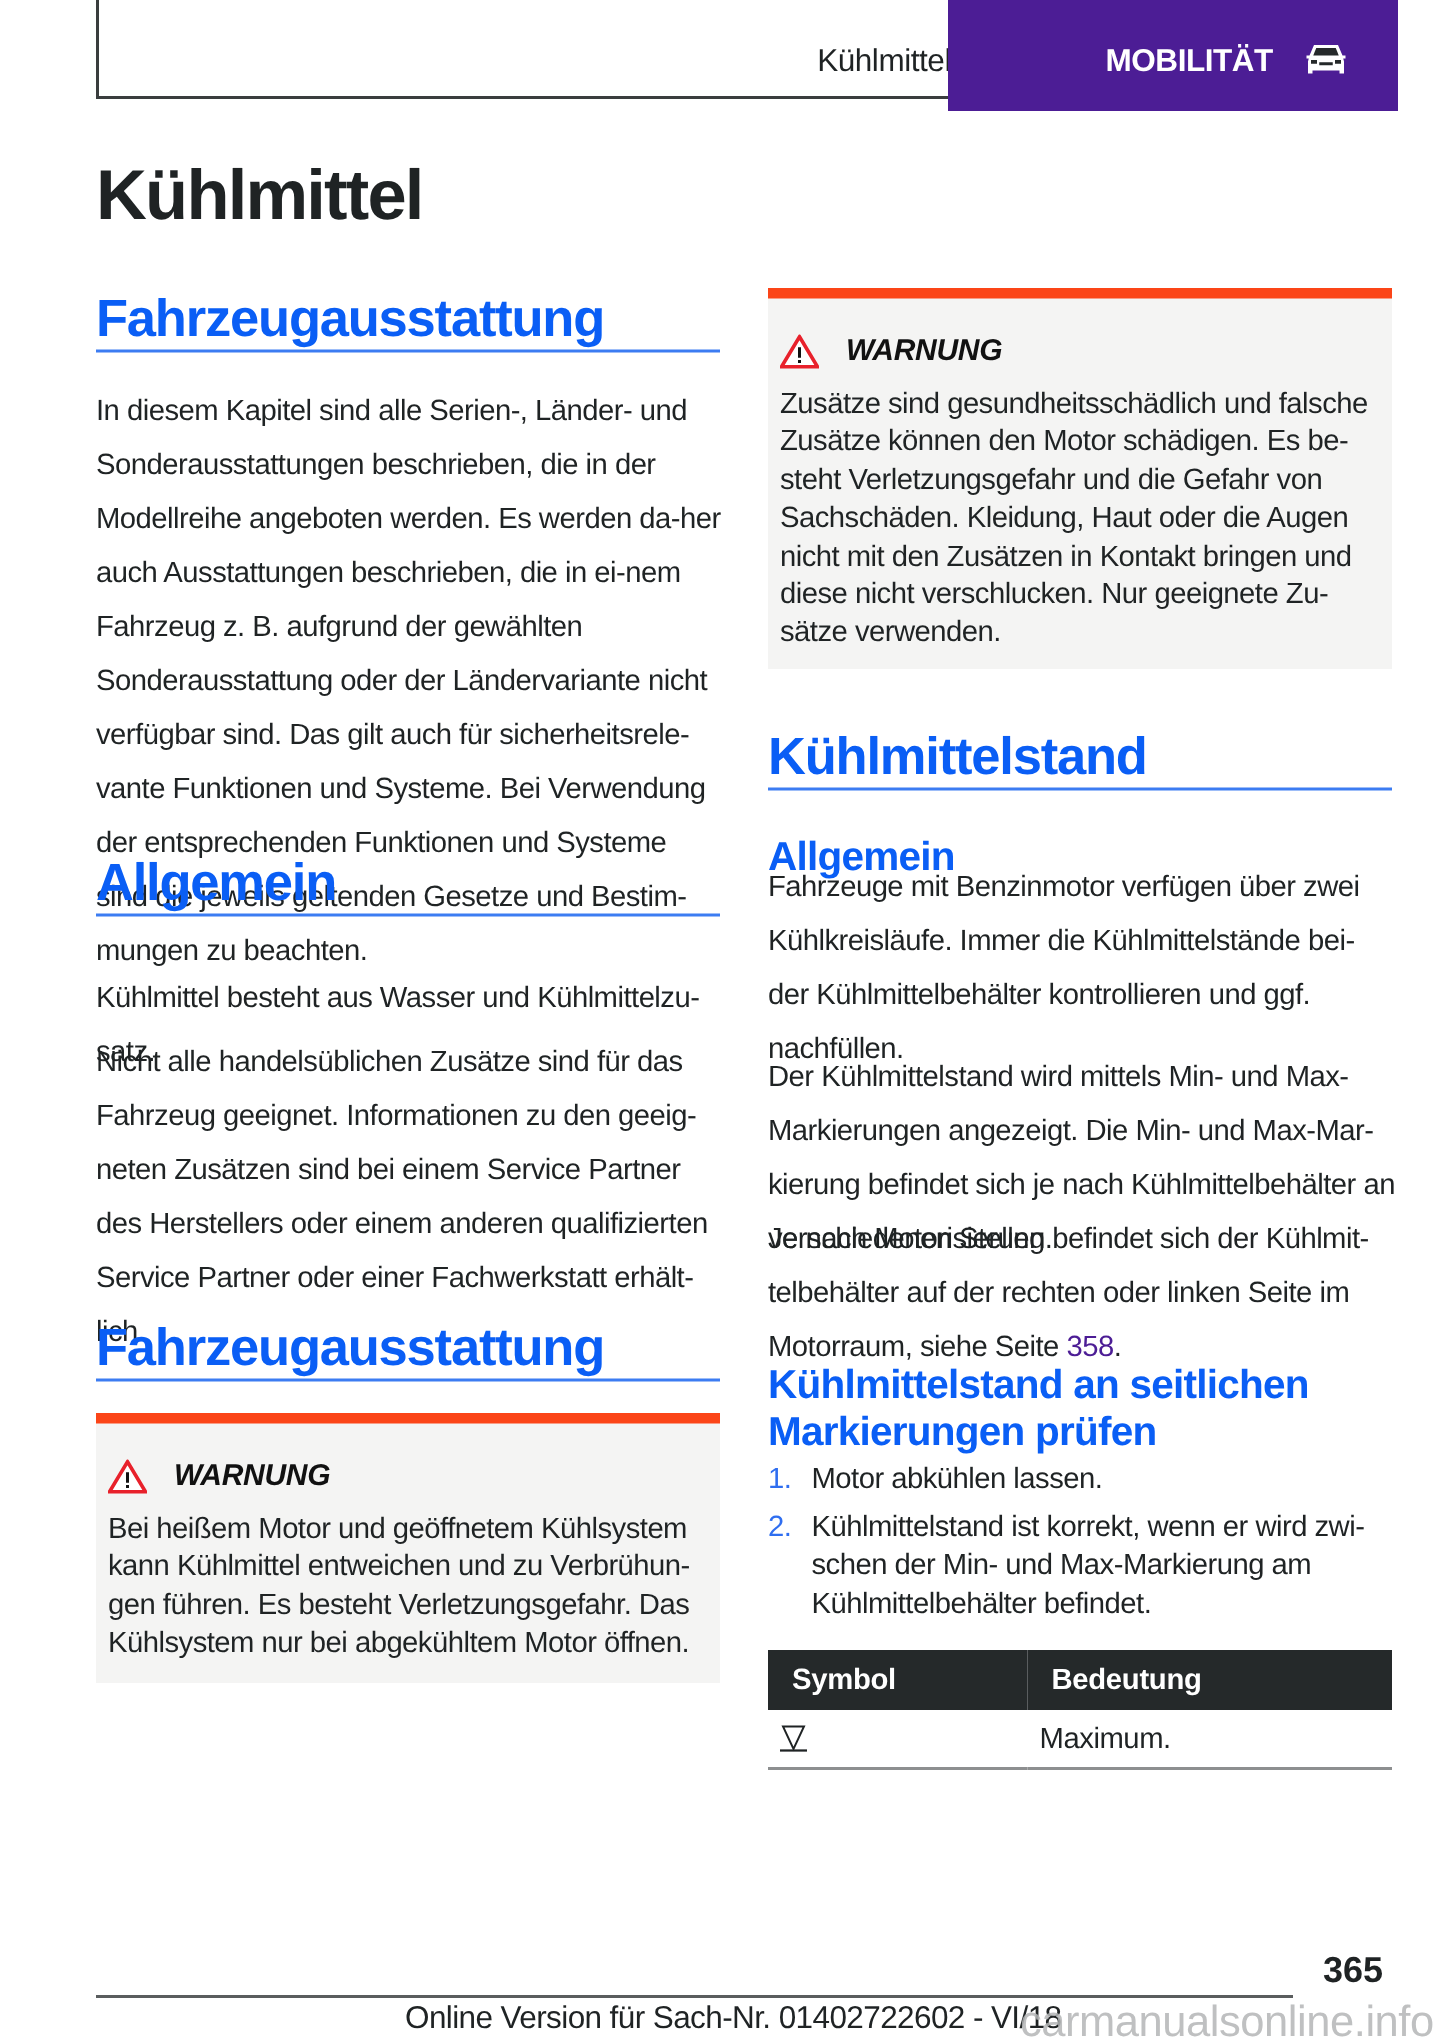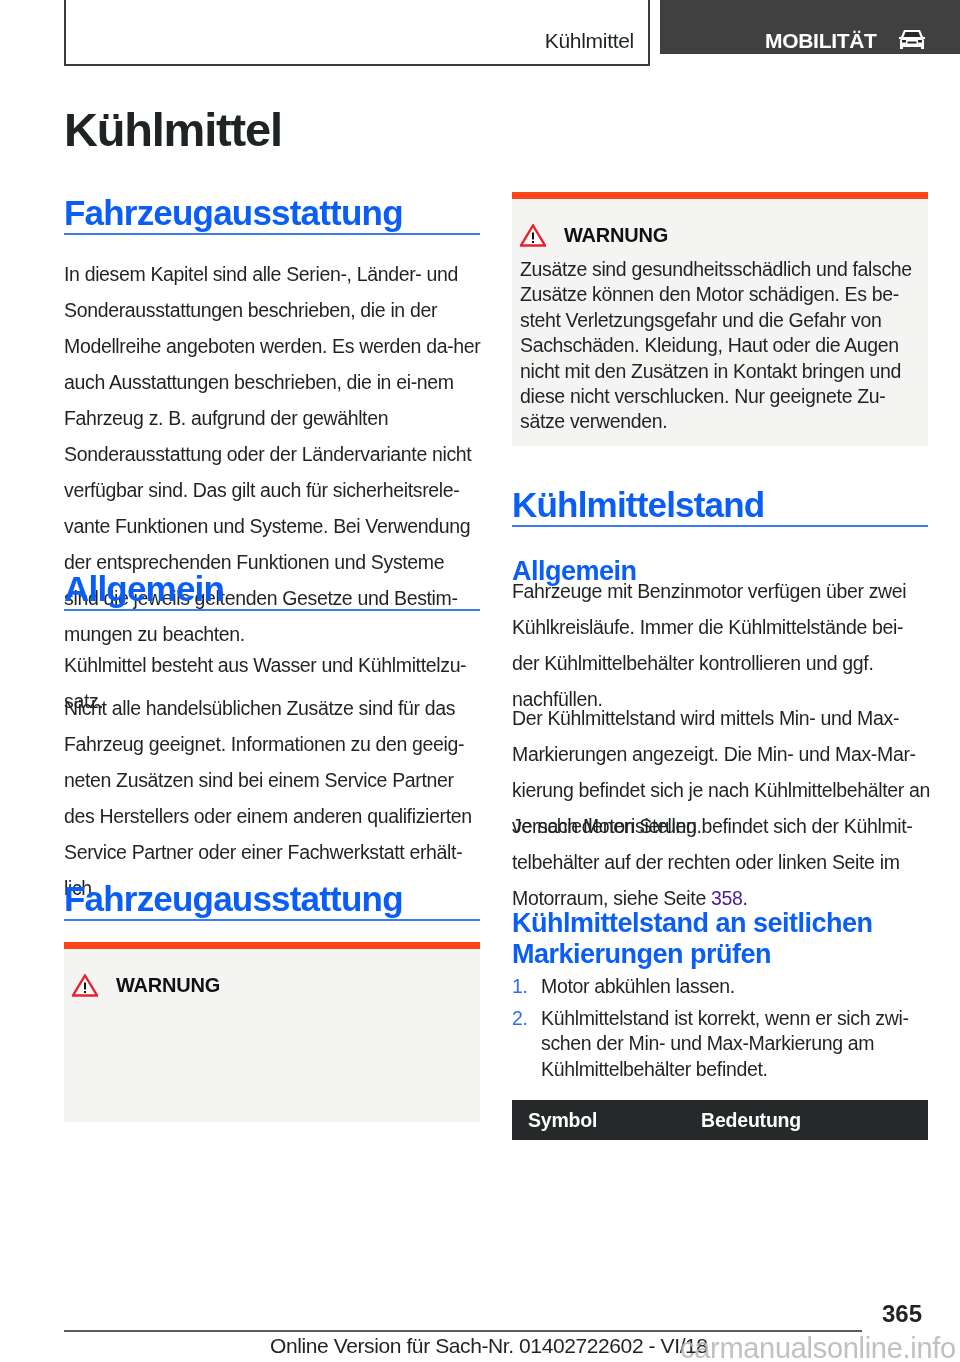--- a/index.html
+++ b/index.html
@@ -8,21 +8,21 @@
 
     
     .hdr-left {
       position: absolute; left: 64px; top: 0; width: 586px; height: 66px;
       border-left: 2px solid #3a3d3e; border-right: 2px solid #3a3d3e; border-bottom: 2px solid #3a3d3e;
     }
     .hdr-section {
       position: absolute; right: 14px; top: 29px; font-size: 21px; color: #1f2324; letter-spacing: -0.3px;
     }
     .hdr-right {
-      position: absolute; left: 660px; top: 0; width: 300px; height: 54px; background: #404040;
+      position: absolute; left: 632px; top: 0; width: 300px; height: 74px; background: #4c1d95;
     }
     .hdr-chapter {
       position: absolute; left: 105px; top: 29px; font-size: 21px; font-weight: bold; color: #ffffff; letter-spacing: -0.3px;
     }
     .hdr-car { position: absolute; left: 238px; top: 27px; width: 28px; height: 26px; }
 
     
     .page-title {
       position: absolute; left: 64px; top: 102px; font-size: 47px; font-weight: bold; color: #1f2324; letter-spacing: -1.2px;
     }
@@ -40,21 +40,21 @@
     }
     .p {
       position: absolute; left: 0; width: 418px; font-size: 19.5px; line-height: 36px; color: #1f2324; letter-spacing: -0.35px;
     }
     .link { color: #4c1d95; }
 
     .warn {
       position: absolute; left: 0; width: 416px; background: #f4f4f3; border-top: 7px solid #fb4518;
     }
     .warn-head {
-      position: absolute; left: 8px; top: 22px; height: 26px; display: flex; align-items: flex-end;
+      position: absolute; left: 8px; top: 22px; height: 26px; display: flex; align-items: center; font-style: italic;
     }
     .warn-icon { width: 26px; height: 23px; }
     .warn-label { margin-left: 18px; font-size: 20px; font-weight: bold; color: #111; letter-spacing: -0.2px; }
     .warn-text {
       position: absolute; left: 8px; top: 58px; width: 404px; font-size: 19.5px; line-height: 25.4px; color: #1f2324; letter-spacing: -0.35px;
     }
 
     .steps { position: absolute; left: 0; width: 416px; list-style: none; }
     .step { position: relative; padding-left: 29px; font-size: 19.5px; line-height: 25.6px; letter-spacing: -0.35px; margin-bottom: 6px; }
     .step-num { position: absolute; left: 0; top: 0; color: #2f6ef0; }
@@ -106,20 +106,21 @@
 
   <div class="warn" style="top:942px; height:180px;">
     <div class="warn-head">
       <svg class="warn-icon" viewBox="0 0 26 23">
         <path d="M13 1.5 L25 21.5 L1 21.5 Z" fill="#ffffff" stroke="#e8212b" stroke-width="2.4" stroke-linejoin="miter"></path>
         <rect x="12" y="8.5" width="2" height="7" fill="#111"></rect>
         <rect x="12" y="17" width="2" height="2" fill="#111"></rect>
       </svg>
       <span class="warn-label">WARNUNG</span>
     </div>
+    <p class="warn-text">Bei heißem Motor und geöffnetem Kühlsystem kann Kühlmittel entweichen und zu Verbrühun-gen führen. Es besteht Verletzungsgefahr. Das Kühlsystem nur bei abgekühltem Motor öffnen.</p>
   </div>
 </div>
 
 <div class="col col-right">
   <div class="warn" style="top:192px; height:254px;">
     <div class="warn-head">
       <svg class="warn-icon" viewBox="0 0 26 23">
         <path d="M13 1.5 L25 21.5 L1 21.5 Z" fill="#ffffff" stroke="#e8212b" stroke-width="2.4" stroke-linejoin="miter"></path>
         <rect x="12" y="8.5" width="2" height="7" fill="#111"></rect>
         <rect x="12" y="17" width="2" height="2" fill="#111"></rect>
@@ -138,32 +139,41 @@
 
   <h3 class="h3" style="top:908px;">Kühlmittelstand an seitlichen Markierungen prüfen</h3>
 
   <ol class="steps" style="top:974px;">
     <li class="step">
       <span class="step-num">1.</span>
       <span>Motor abkühlen lassen.</span>
     </li>
     <li class="step">
       <span class="step-num">2.</span>
-      <span>Kühlmittelstand ist korrekt, wenn er sich zwi-schen der Min- und Max-Markierung am Kühlmittelbehälter befindet.</span>
+      <span>Kühlmittelstand ist korrekt, wenn er wird zwi-schen der Min- und Max-Markierung am Kühlmittelbehälter befindet.</span>
     </li>
   </ol>
 
   <table class="tbl" style="top:1100px;">
     <thead>
       <tr>
         <th class="c1">Symbol</th>
         <th>Bedeutung</th>
       </tr>
     </thead>
     <tbody>
+      <tr>
+        <td class="c1">
+          <svg class="sym" viewBox="0 0 18 22">
+            <path d="M2 3 L16 3 L9 18 Z" fill="none" stroke="#1f2324" stroke-width="1.3"></path>
+            <line x1="0" y1="19" x2="18" y2="19" stroke="#1f2324" stroke-width="1.5"></line>
+          </svg>
+        </td>
+        <td>Maximum.</td>
+      </tr>
     </tbody>
   </table>
 </div>
 
 <span class="page-num">365</span>
 <div class="footer-line"></div>
 <span class="footer-text">Online Version für Sach-Nr. 01402722602 - VI/18</span>
 <span class="watermark">carmanualsonline.info</span>
 
 </body></html>

